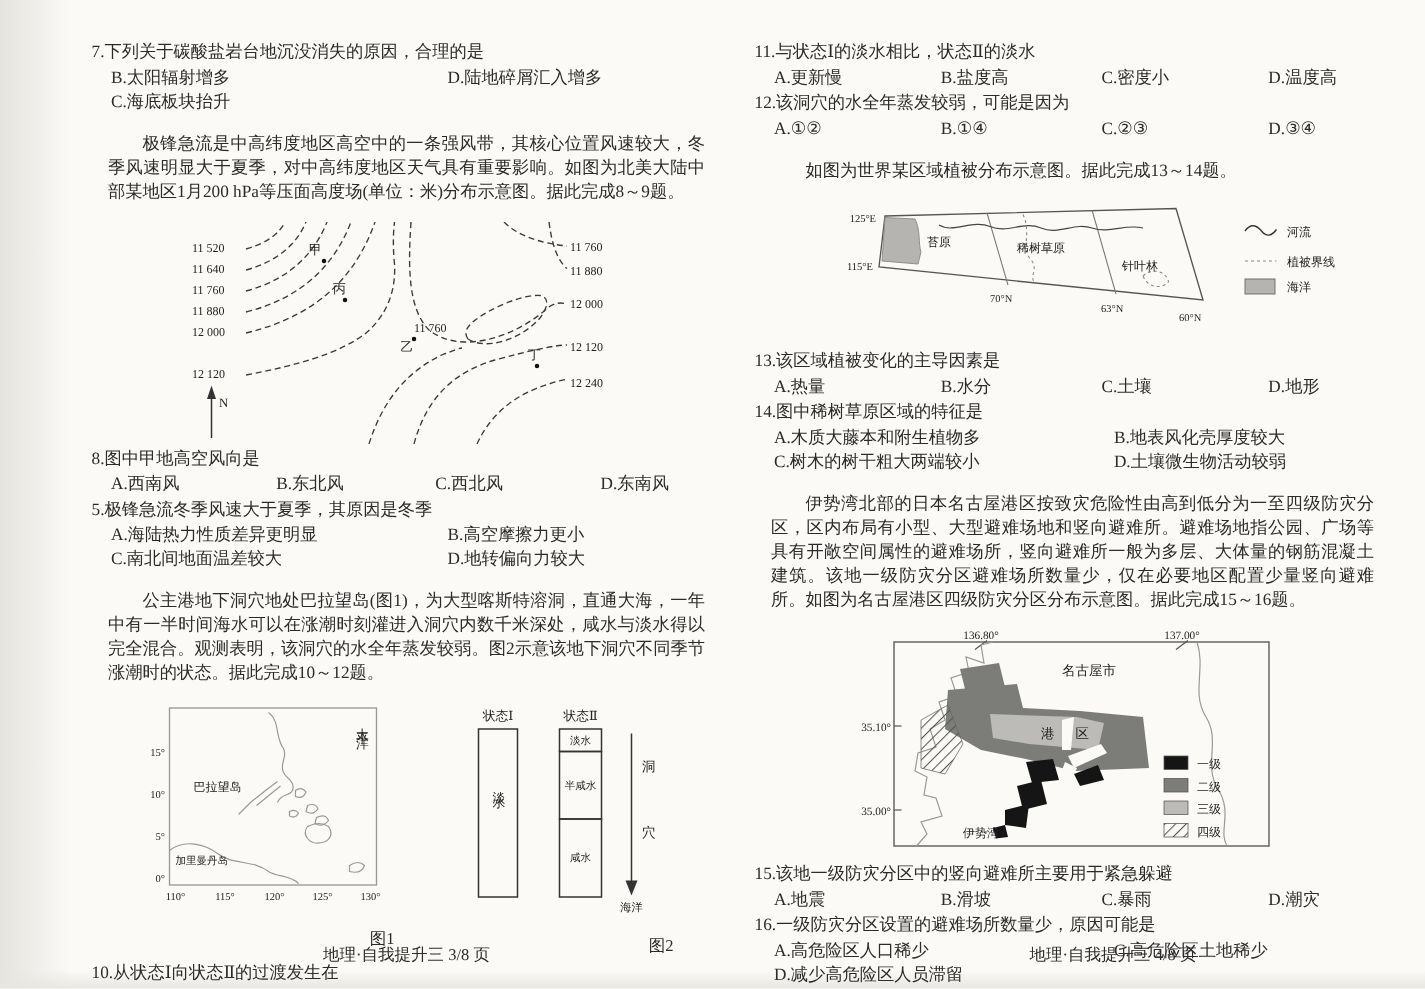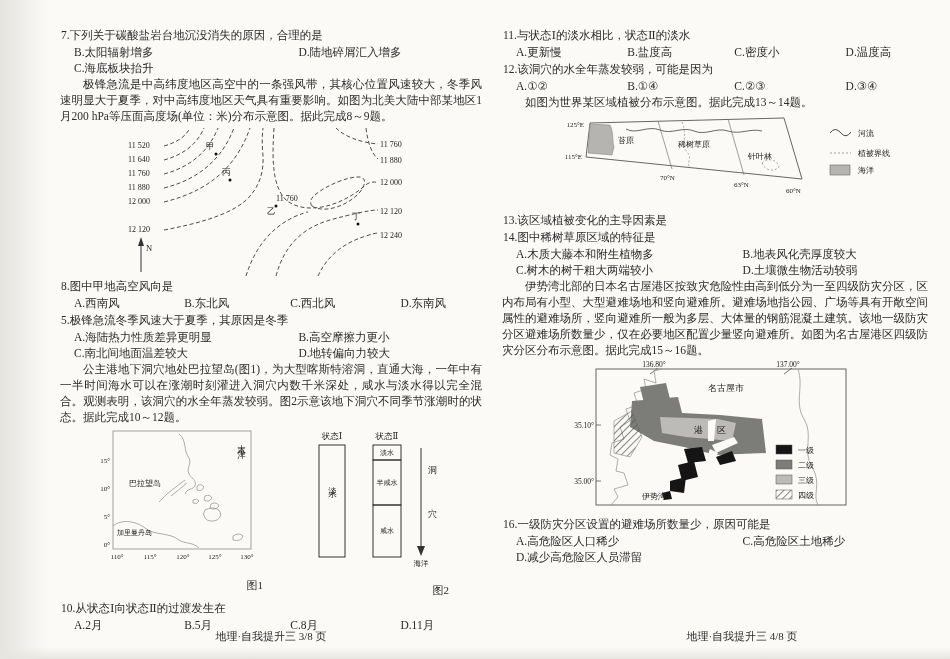--- a/index.html
+++ b/index.html
@@ -12,21 +12,21 @@
     background:linear-gradient(90deg,#e5e3de,rgba(251,250,247,0));pointer-events:none}
   .edge-bottom{position:absolute;left:0;bottom:0;width:950px;height:12px;
     background:linear-gradient(0deg,#e8e6e1,rgba(251,250,247,0));pointer-events:none}
   .col{position:absolute;top:26px;font-size:11.5px;line-height:16px}
   .col.left{left:60px;width:422px}
   .col.right{left:502px;width:426px}
   .stem{margin:1px}
   .opts{padding-left:14px;display:grid}
   .o2{grid-template-columns:55% 45%}
   .o4{grid-template-columns:27% 26% 27% 20%}
-  .para{text-indent:2em;text-align:justify;margin:0}
+  .para{text-indent:2em;text-align:justify;margin:12px}
   .items-line{padding-left:14px}
   .fig{position:relative}
   .fig svg{display:block}
   .figwrap-contour{width:290px;margin:4px auto 2px auto}
   .figs-row{display:flex;justify-content:center;gap:36px;margin:3px 0 2px 0}
   .figwrap-veg{margin:3px 0 3px 28px}
   .figwrap-nagoya{margin:3px 0 3px 64px}
   .caption{text-align:right;font-size:11px;margin-top:14px}
   .vtext{position:absolute;writing-mode:vertical-rl;letter-spacing:3px;font-size:8.5px;color:#222}
   .olabel{position:absolute;font-size:8px;color:#222;white-space:nowrap}
@@ -259,20 +259,26 @@
         <line x1="300" y1="40" x2="321" y2="40" stroke="#888" stroke-width="0.8" stroke-dasharray="2 2"></line>
         <text class="t8" x="328" y="43">植被界线</text>
         <rect x="300" y="52" width="20" height="10" fill="#b5b4b0" stroke="#666" stroke-width="0.6"></rect>
         <text class="t8" x="328" y="60">海洋</text>
       </g>
     </svg>
   </div>
 
   <div>
     <p class="stem">13.该区域植被变化的主导因素是</p>
+    <div class="opts o4">
+      <span>A.热量</span>
+      <span>B.水分</span>
+      <span>C.土壤</span>
+      <span>D.地形</span>
+    </div>
   </div>
 
   <div>
     <p class="stem">14.图中稀树草原区域的特征是</p>
     <div class="opts o2">
       <span>A.木质大藤本和附生植物多</span>
       <span>B.地表风化壳厚度较大</span>
       <span>C.树木的树干粗大两端较小</span>
       <span>D.土壤微生物活动较弱</span>
     </div>
@@ -327,20 +333,29 @@
         <rect x="210" y="99" width="16" height="9" fill="#7c7c79" stroke="#555" stroke-width="0.5"></rect>
         <text class="t8" x="232" y="107">二级</text>
         <rect x="210" y="114" width="16" height="9" fill="#bcbbb7" stroke="#555" stroke-width="0.5"></rect>
         <text class="t8" x="232" y="122">三级</text>
         <rect x="210" y="129" width="16" height="9" fill="url(#hatch)" stroke="#555" stroke-width="0.5"></rect>
         <text class="t8" x="232" y="137">四级</text>
       </g>
     </svg>
   </div>
 
+  <div>
+    <p class="stem">15.该地一级防灾分区中的竖向避难所主要用于紧急躲避</p>
+    <div class="opts o4">
+      <span>A.地震</span>
+      <span>B.滑坡</span>
+      <span>C.暴雨</span>
+      <span>D.潮灾</span>
+    </div>
+  </div>
 
   <div>
     <p class="stem">16.一级防灾分区设置的避难场所数量少，原因可能是</p>
     <div class="opts o2">
       <span>A.高危险区人口稀少</span>
       <span>C.高危险区土地稀少</span>
       <span>D.减少高危险区人员滞留</span>
     </div>
   </div>
 </div>

